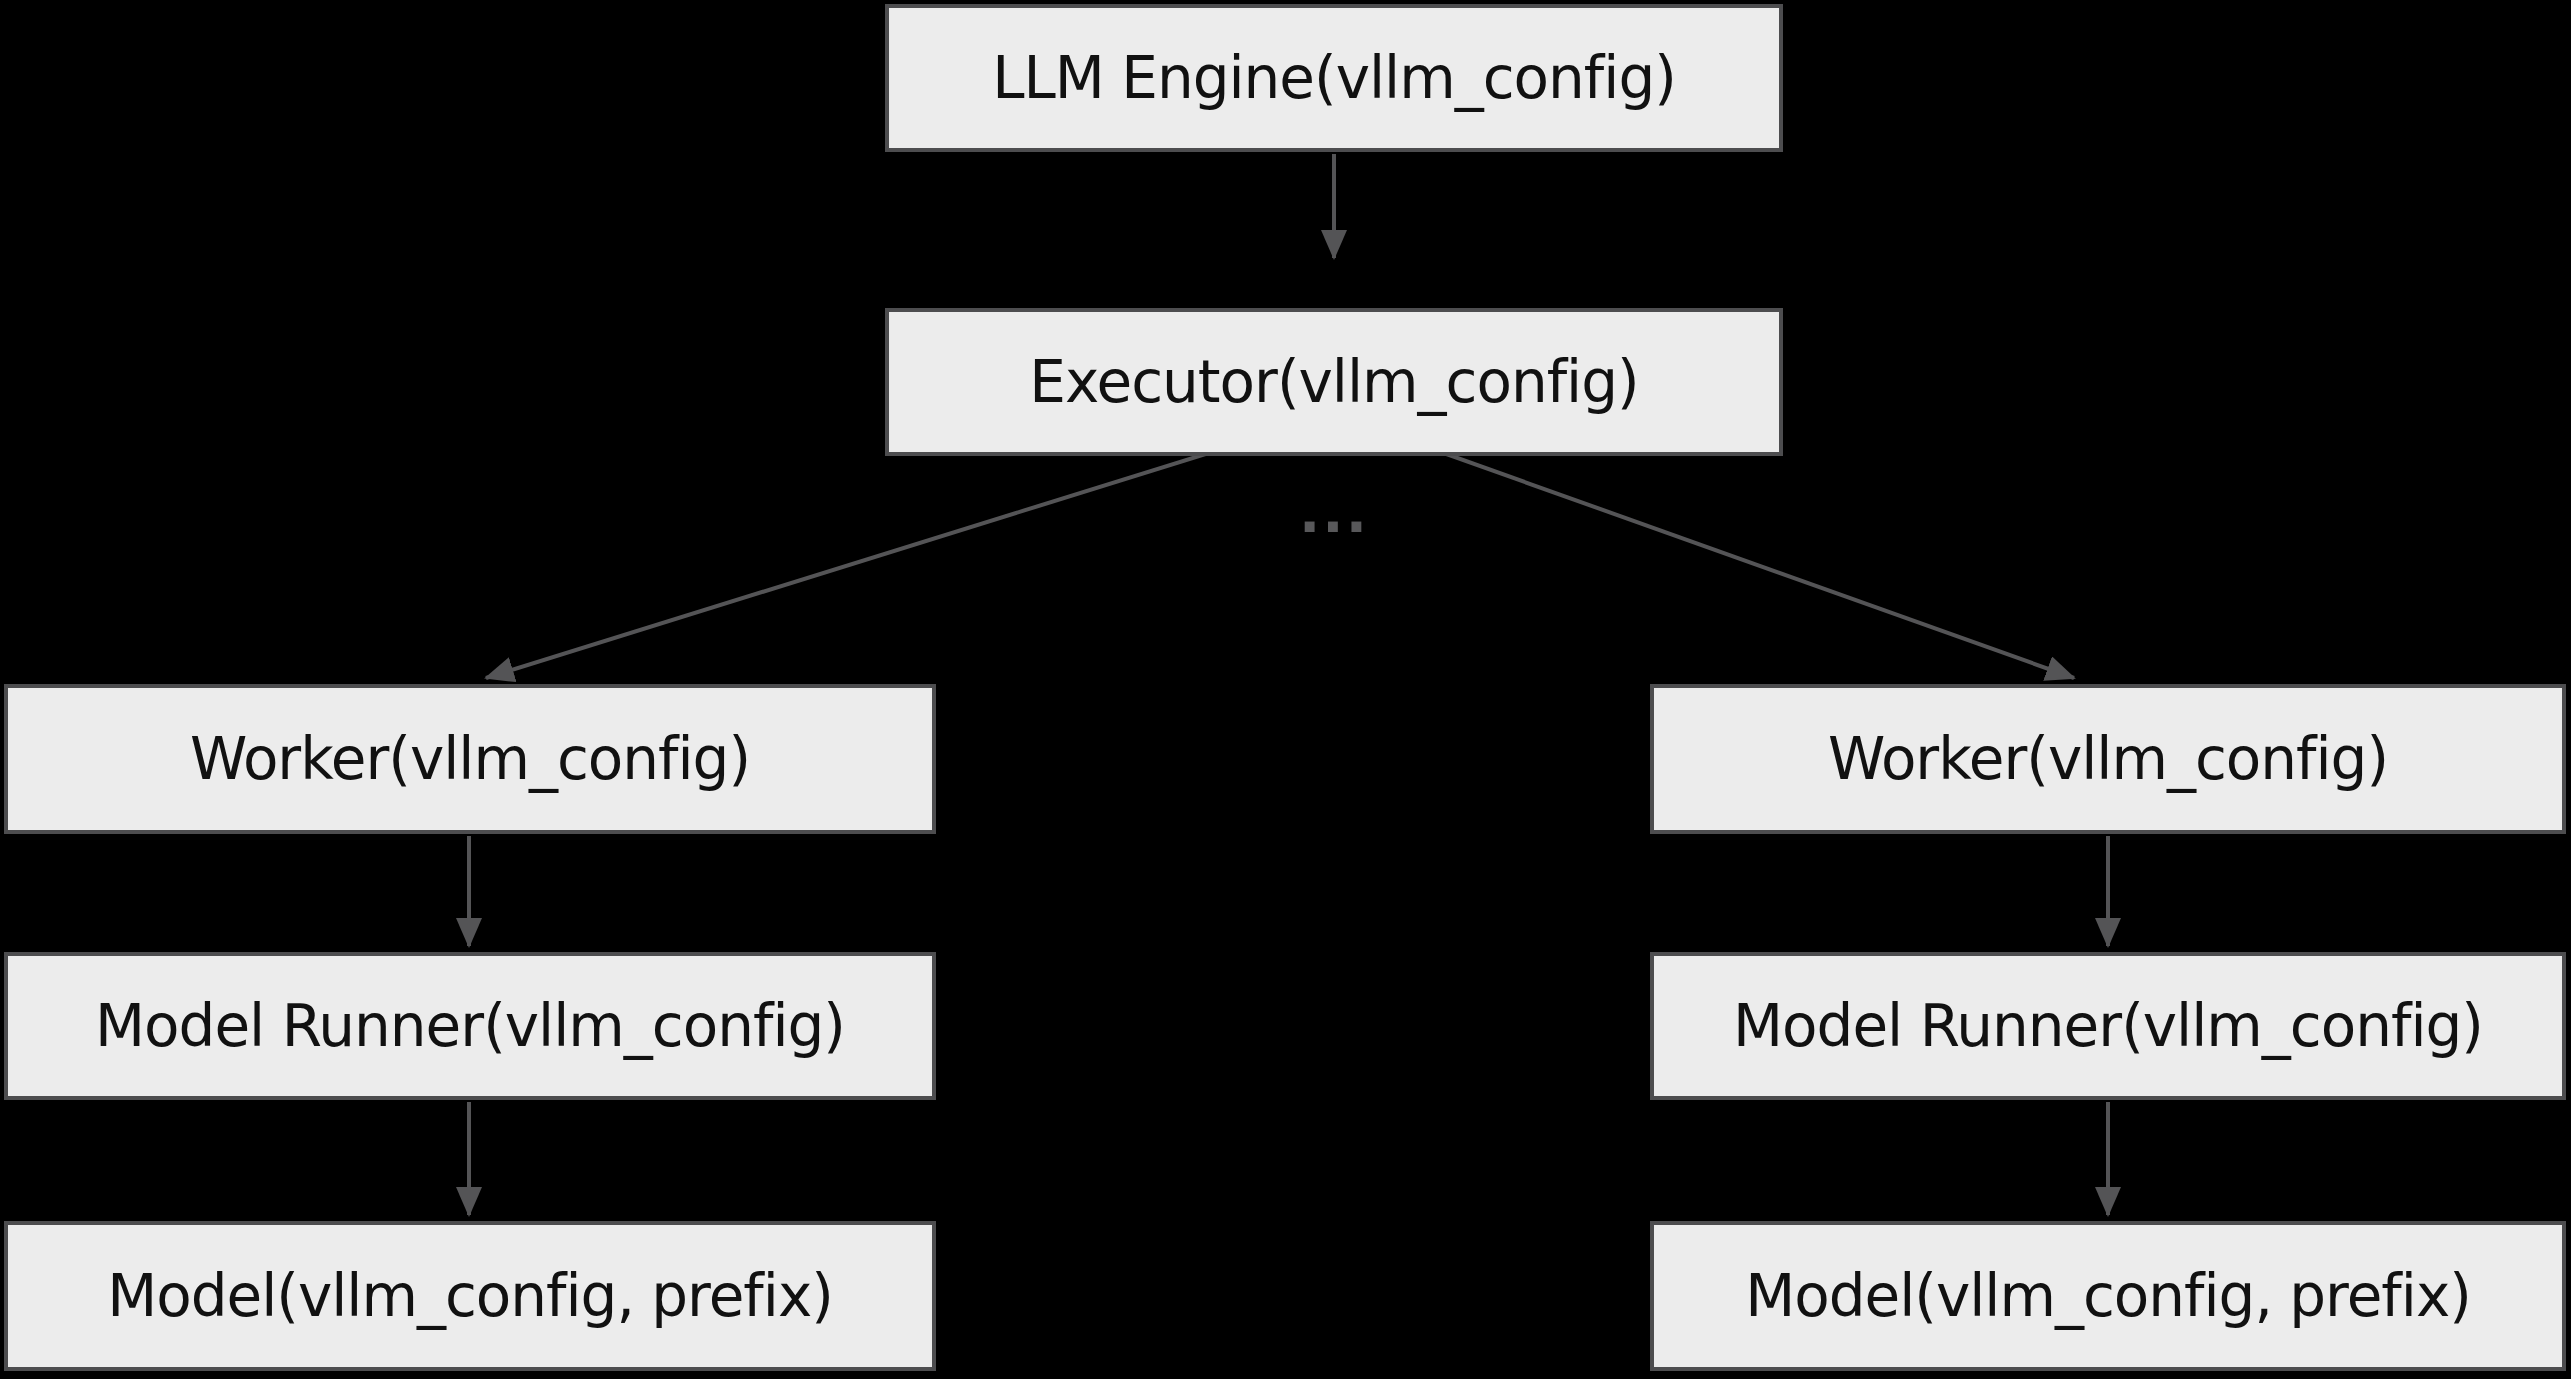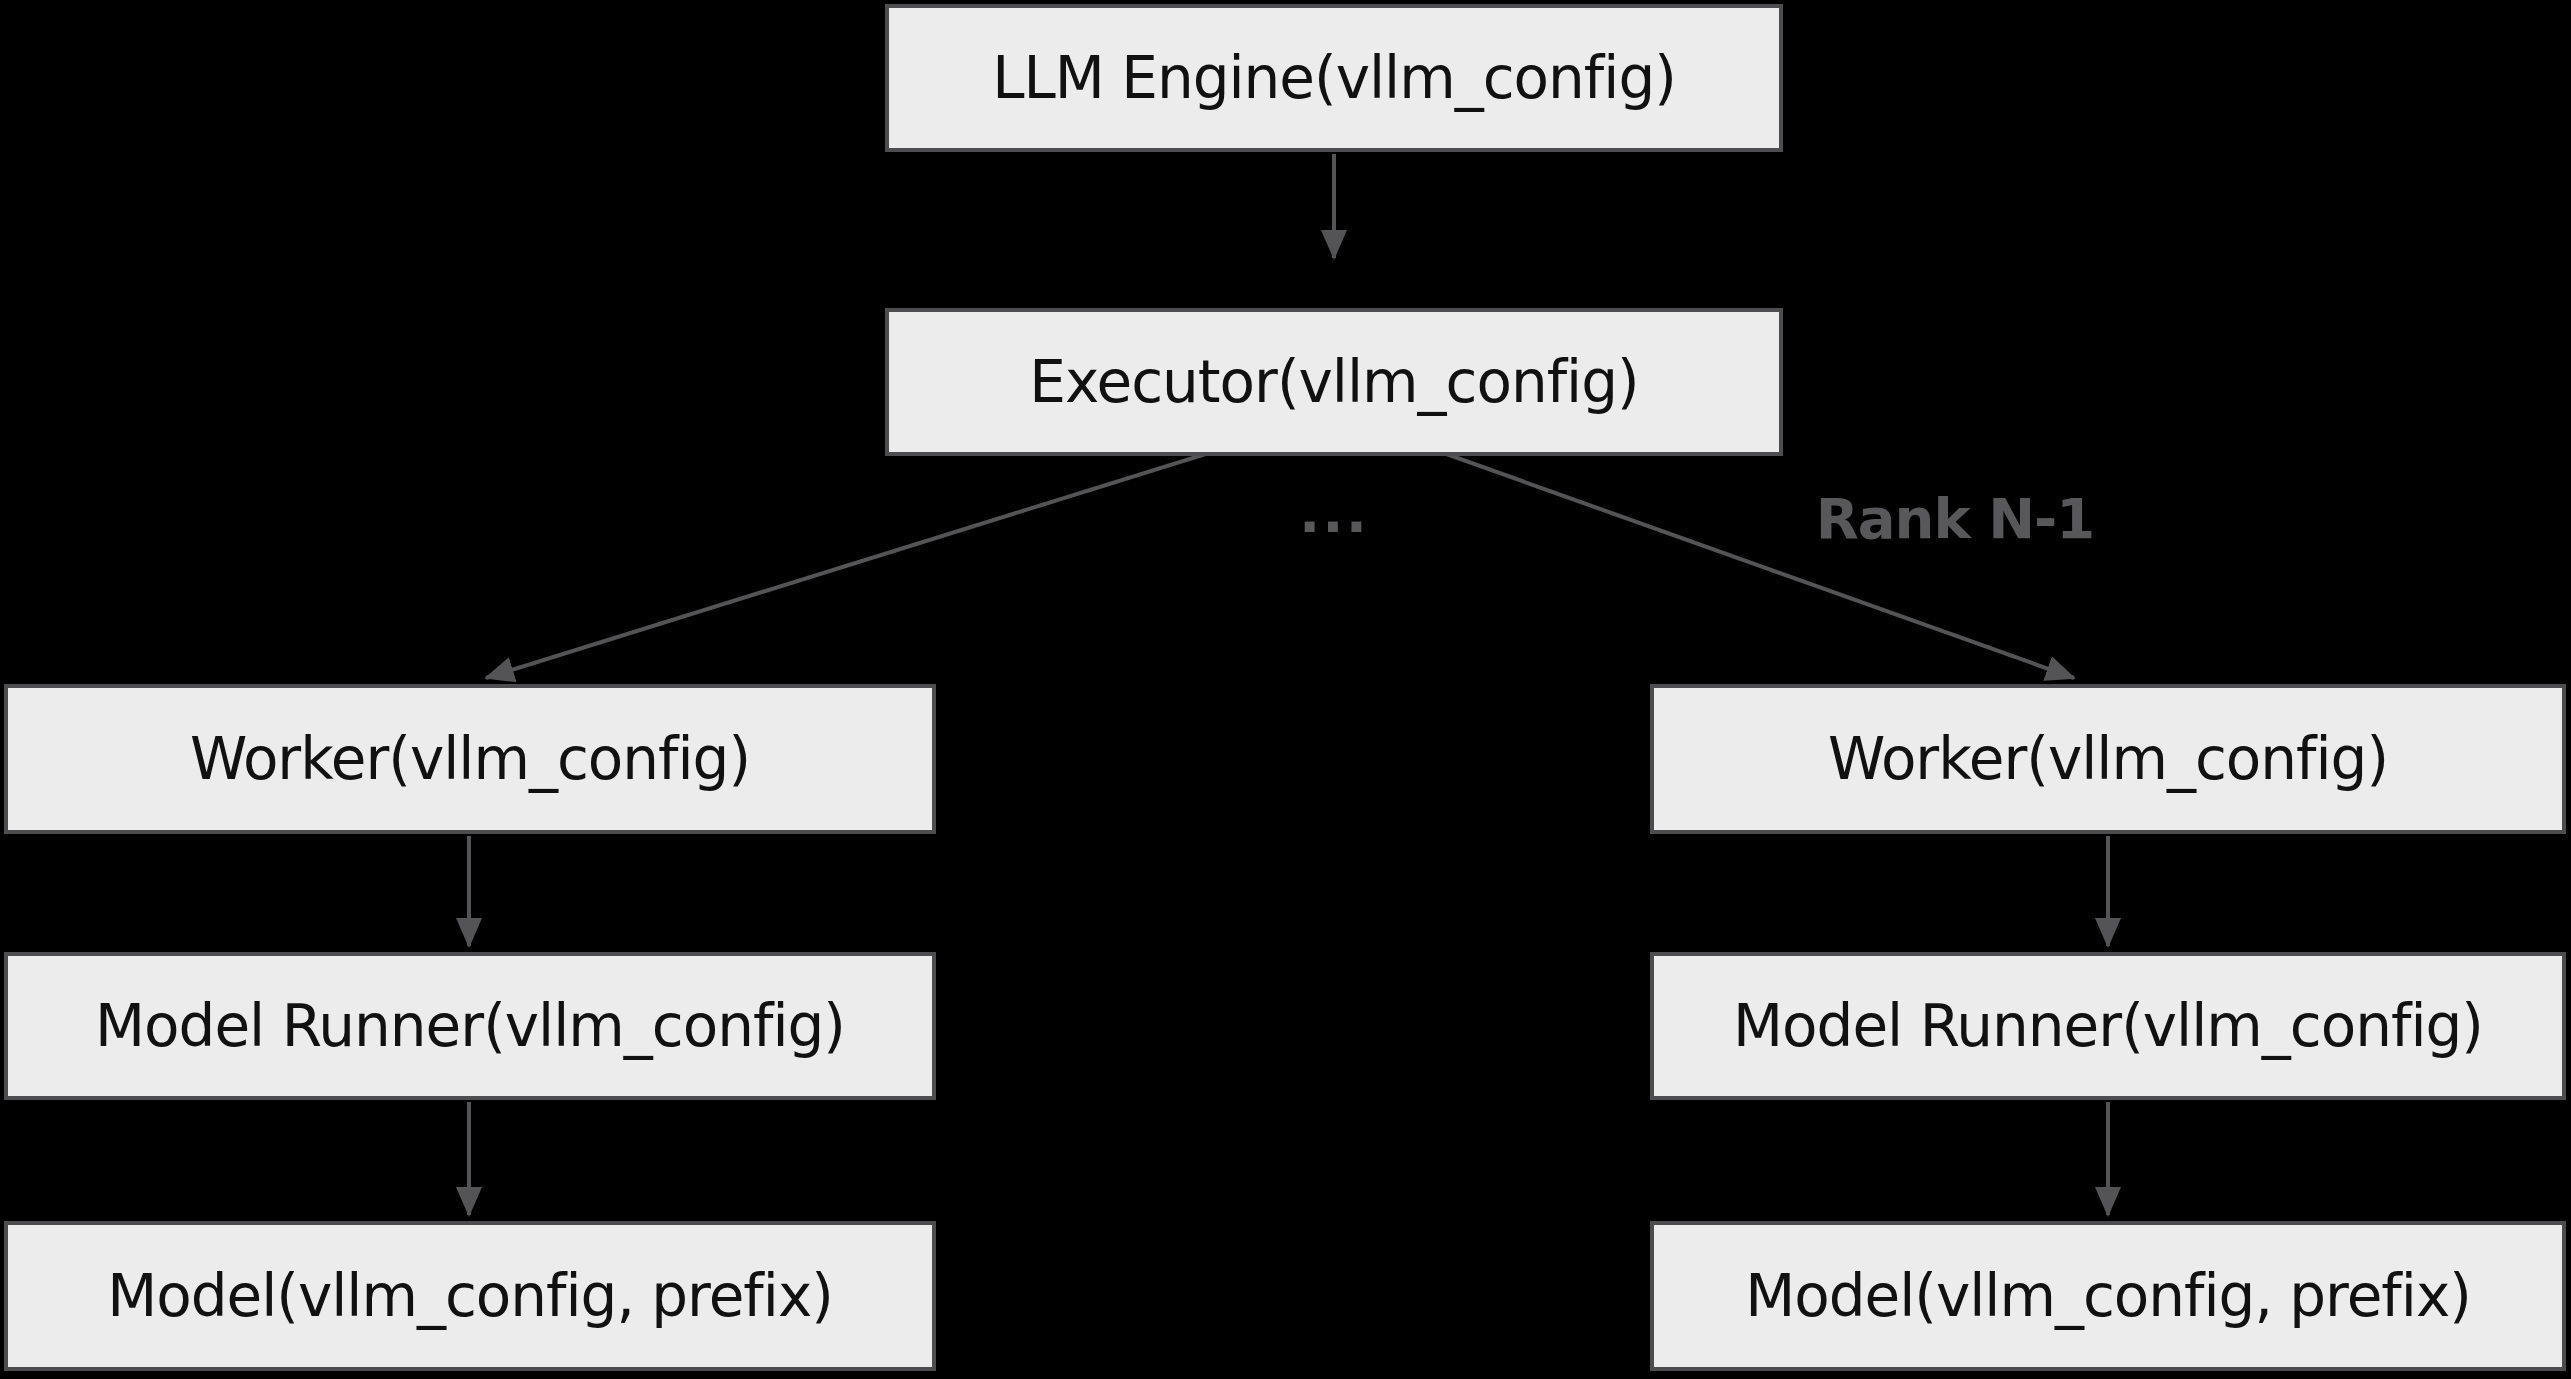--- a/index.html
+++ b/index.html
@@ -87,21 +87,20 @@
 
   <div class="node node-engine">
     <span>LLM Engine(vllm_config)</span>
   </div>
 
   <div class="node node-executor">
     <span>Executor(vllm_config)</span>
   </div>
 
   <div class="edge-label label-dots">...</div>
-  <div class="edge-label label-rankn">Rank N-1</div>
 
   <div class="node node-worker-l">
     <span>Worker(vllm_config)</span>
   </div>
   <div class="node node-worker-r">
     <span>Worker(vllm_config)</span>
   </div>
 
   <div class="node node-modelrunner-l">
     <span>Model Runner(vllm_config)</span>

